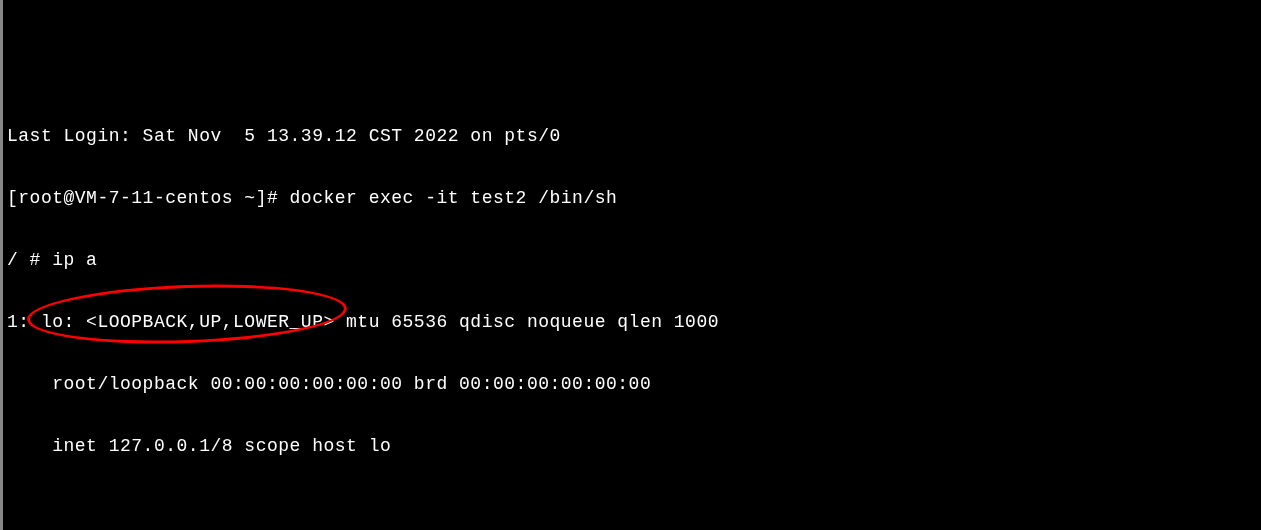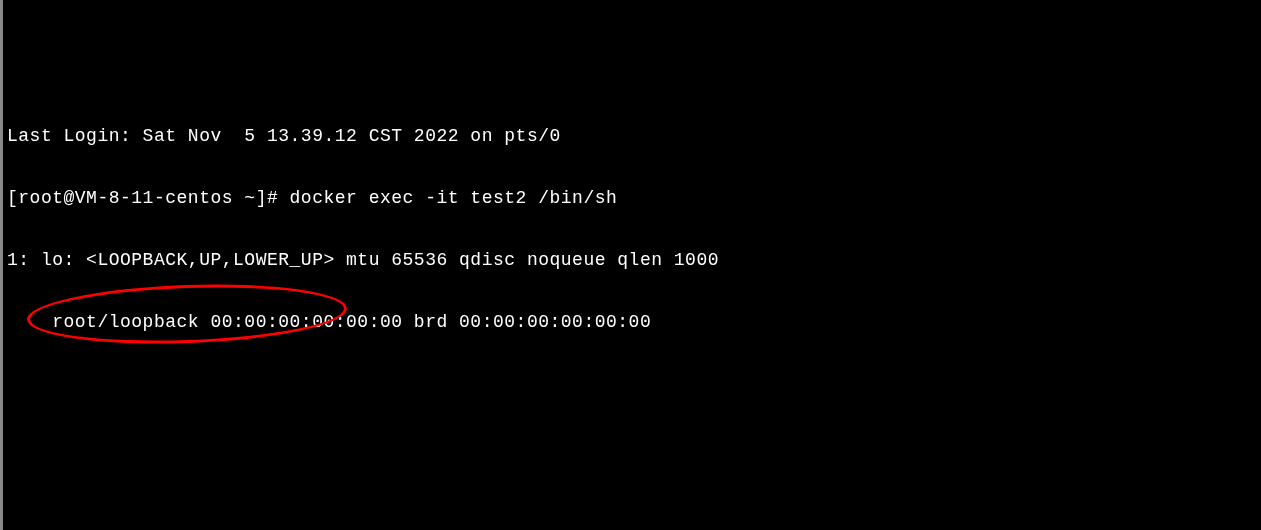--- a/index.html
+++ b/index.html
@@ -35,23 +35,25 @@
       transform: rotate(-2deg);
     }
   </style>
 </head>
 <body>
 
 
 
 <div class="terminal">
   <div class="line">Last Login: Sat Nov  5 13.39.12 CST 2022 on pts/0</div>
-  <div class="line">[root@VM-8-11-centos ~]# docker exec -it test2 /bin/sh</div>
+  <div class="line">[root@VM-7-11-centos ~]# docker exec -it test2 /bin/sh</div>
+  <div class="line">/ # ip a</div>
   <div class="line">1: lo: &lt;LOOPBACK,UP,LOWER_UP&gt; mtu 65536 qdisc noqueue qlen 1000</div>
   <div class="line">    root/loopback 00:00:00:00:00:00 brd 00:00:00:00:00:00</div>
+  <div class="line">    inet 127.0.0.1/8 scope host lo</div>
   
   
   
   
   
   
   
   
   
   

